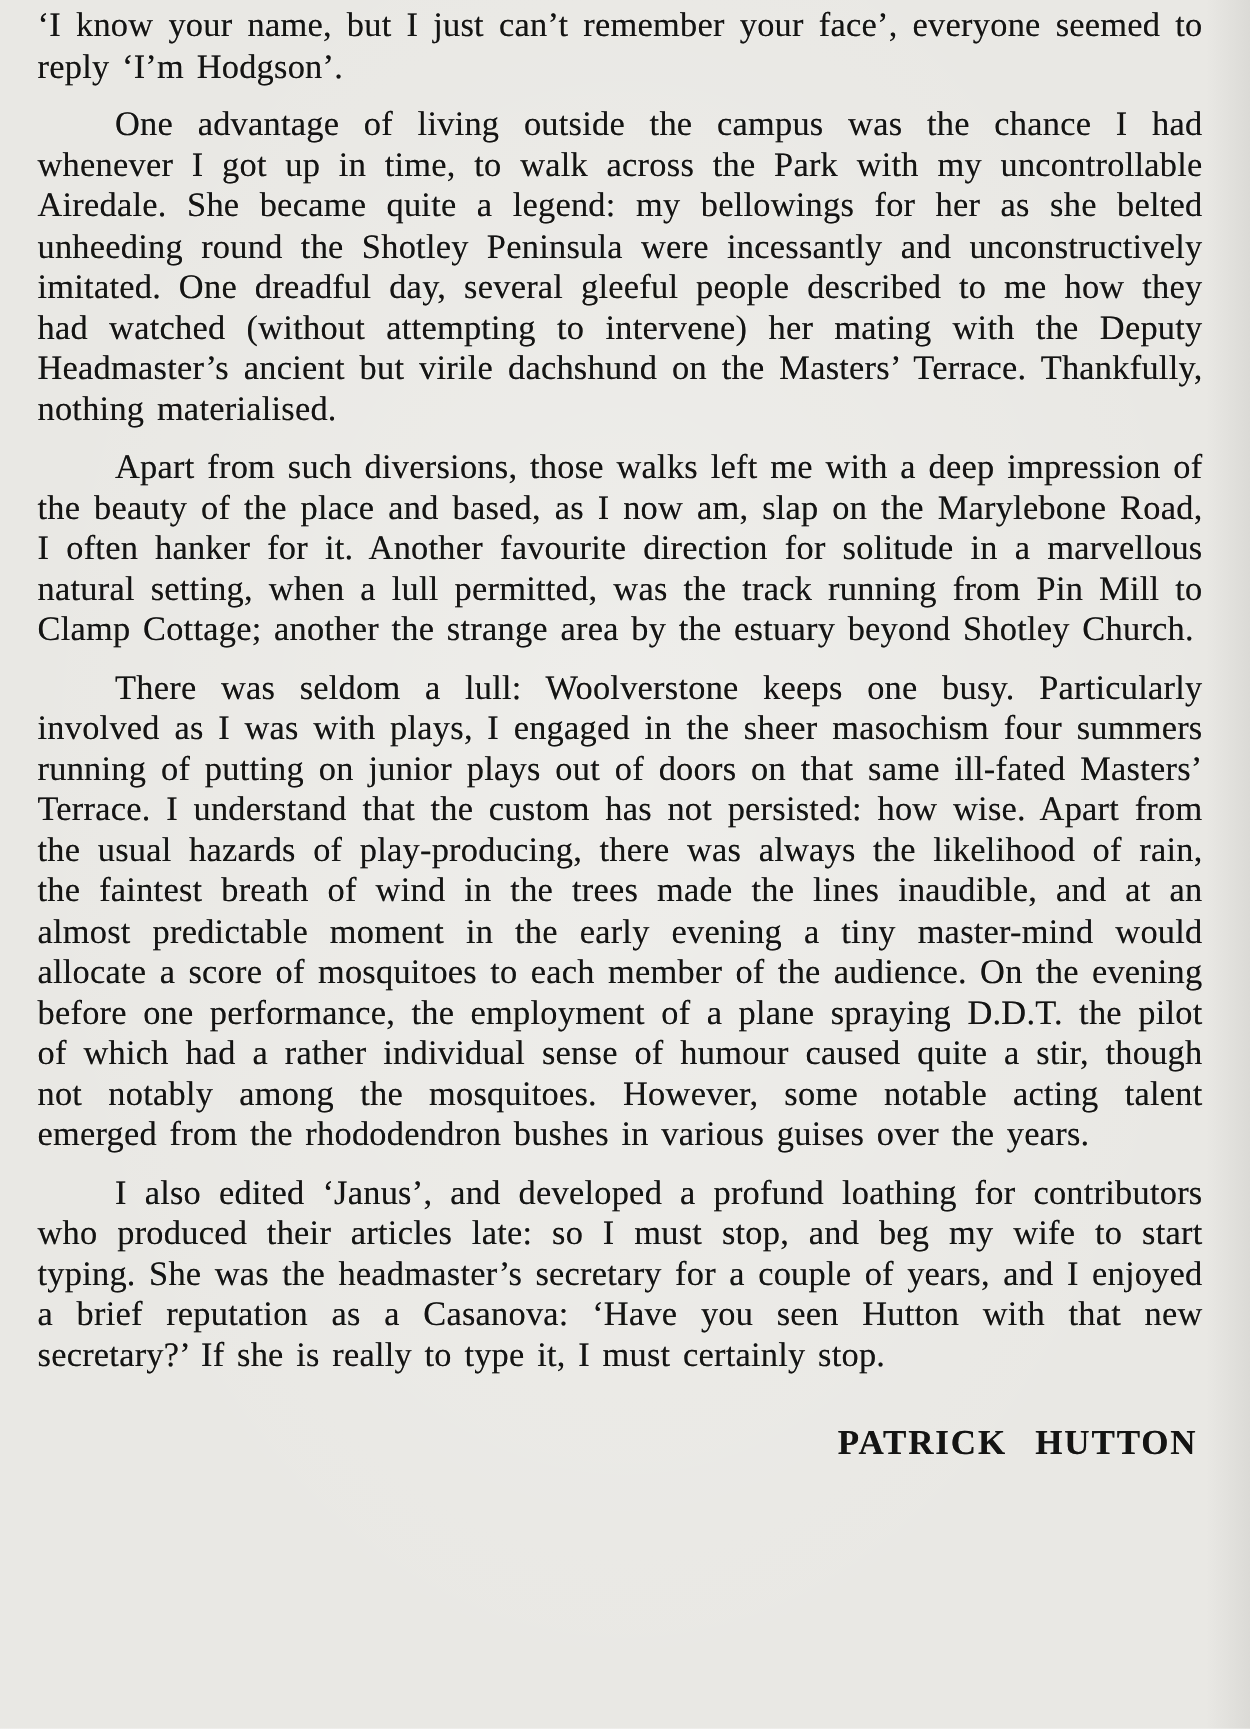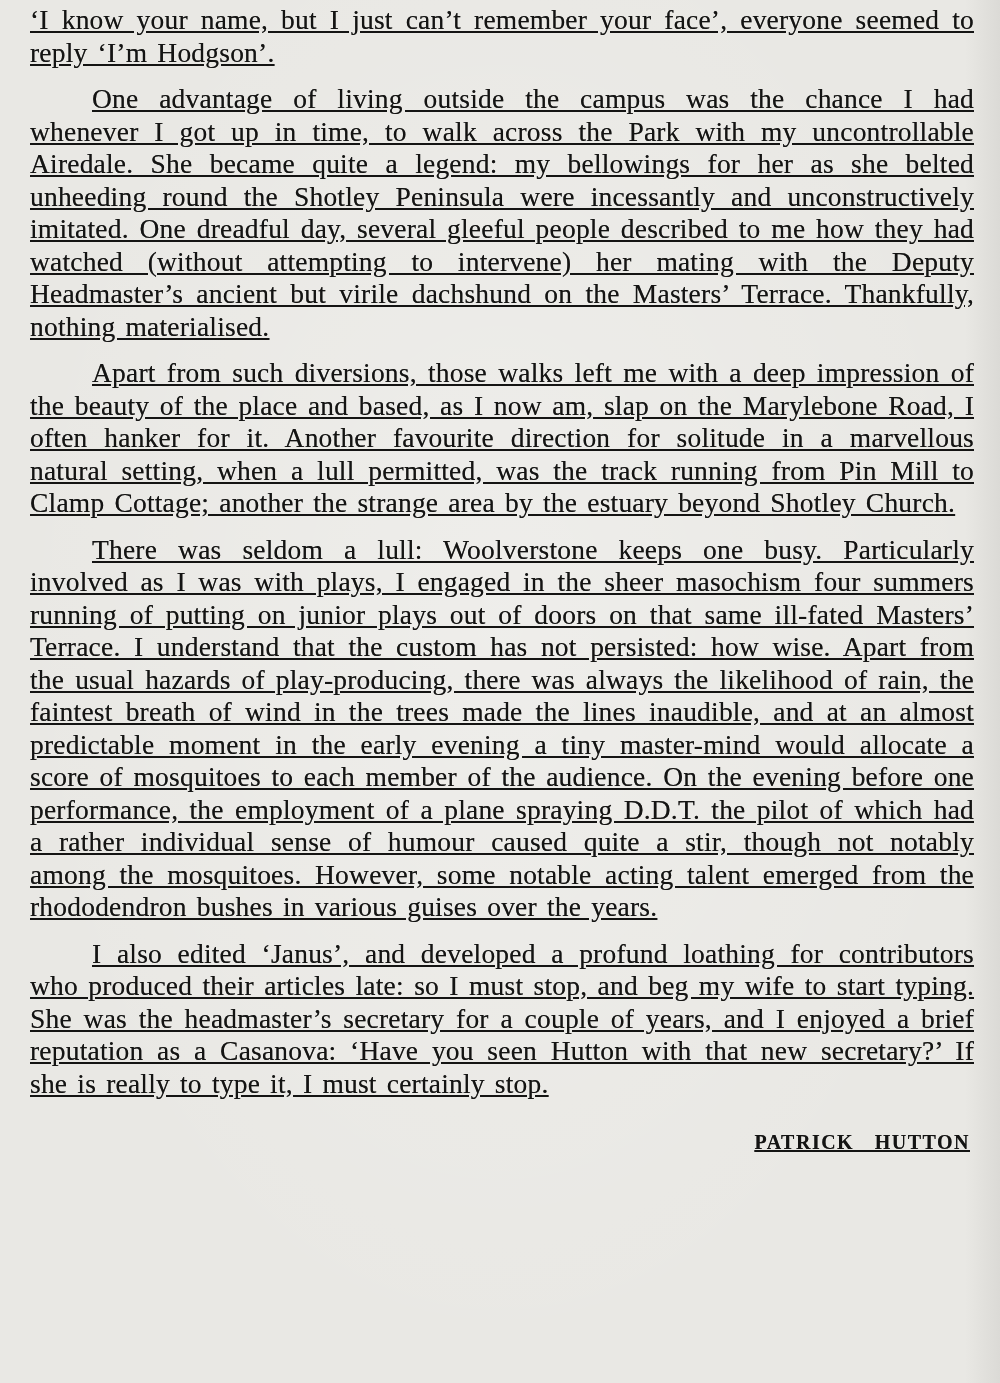--- a/index.html
+++ b/index.html
@@ -12,43 +12,42 @@
     overflow: hidden;
     
     background: linear-gradient(90deg, #e9e8e4 0%, #e9e8e4 96.5%, #dbdad6 100%);
     font-family: "Liberation Serif", "DejaVu Serif", serif;
     color: #141413;
   }
   .page {
     box-sizing: border-box;
     width: 1000px;
     height: 1383px;
-    padding: 4px 26px 0 30px;
+    padding: 4px 38px 0 30px;
     
     background:
       radial-gradient(ellipse at 50% 45%, rgba(255,255,255,0.25) 0%, rgba(0,0,0,0.0) 70%);
-    text-decoration: underline;
   }
   .para {
     margin: 0 0 14px 0;
     font-size: 27.5px;
     line-height: 32.5px;
     text-align: justify;
     text-indent: 62px;
     letter-spacing: 0.2px;
     word-spacing: 3px;
     
     text-shadow: 0 0 0.4px rgba(0,0,0,0.55);
   }
   .para.no-indent {
     text-indent: 0;
   }
   .signature {
-    margin: 26px 4px 0 0;
-    font-size: 20px;
+    margin: 39px 4px 0 0;
+    font-size: 28px;
     line-height: 32px;
     text-align: right;
     letter-spacing: 1.5px;
     word-spacing: 14px;
     font-weight: 600;
     text-shadow: 0 0 0.4px rgba(0,0,0,0.55);
   }
 </style>
 </head>
 <body>

